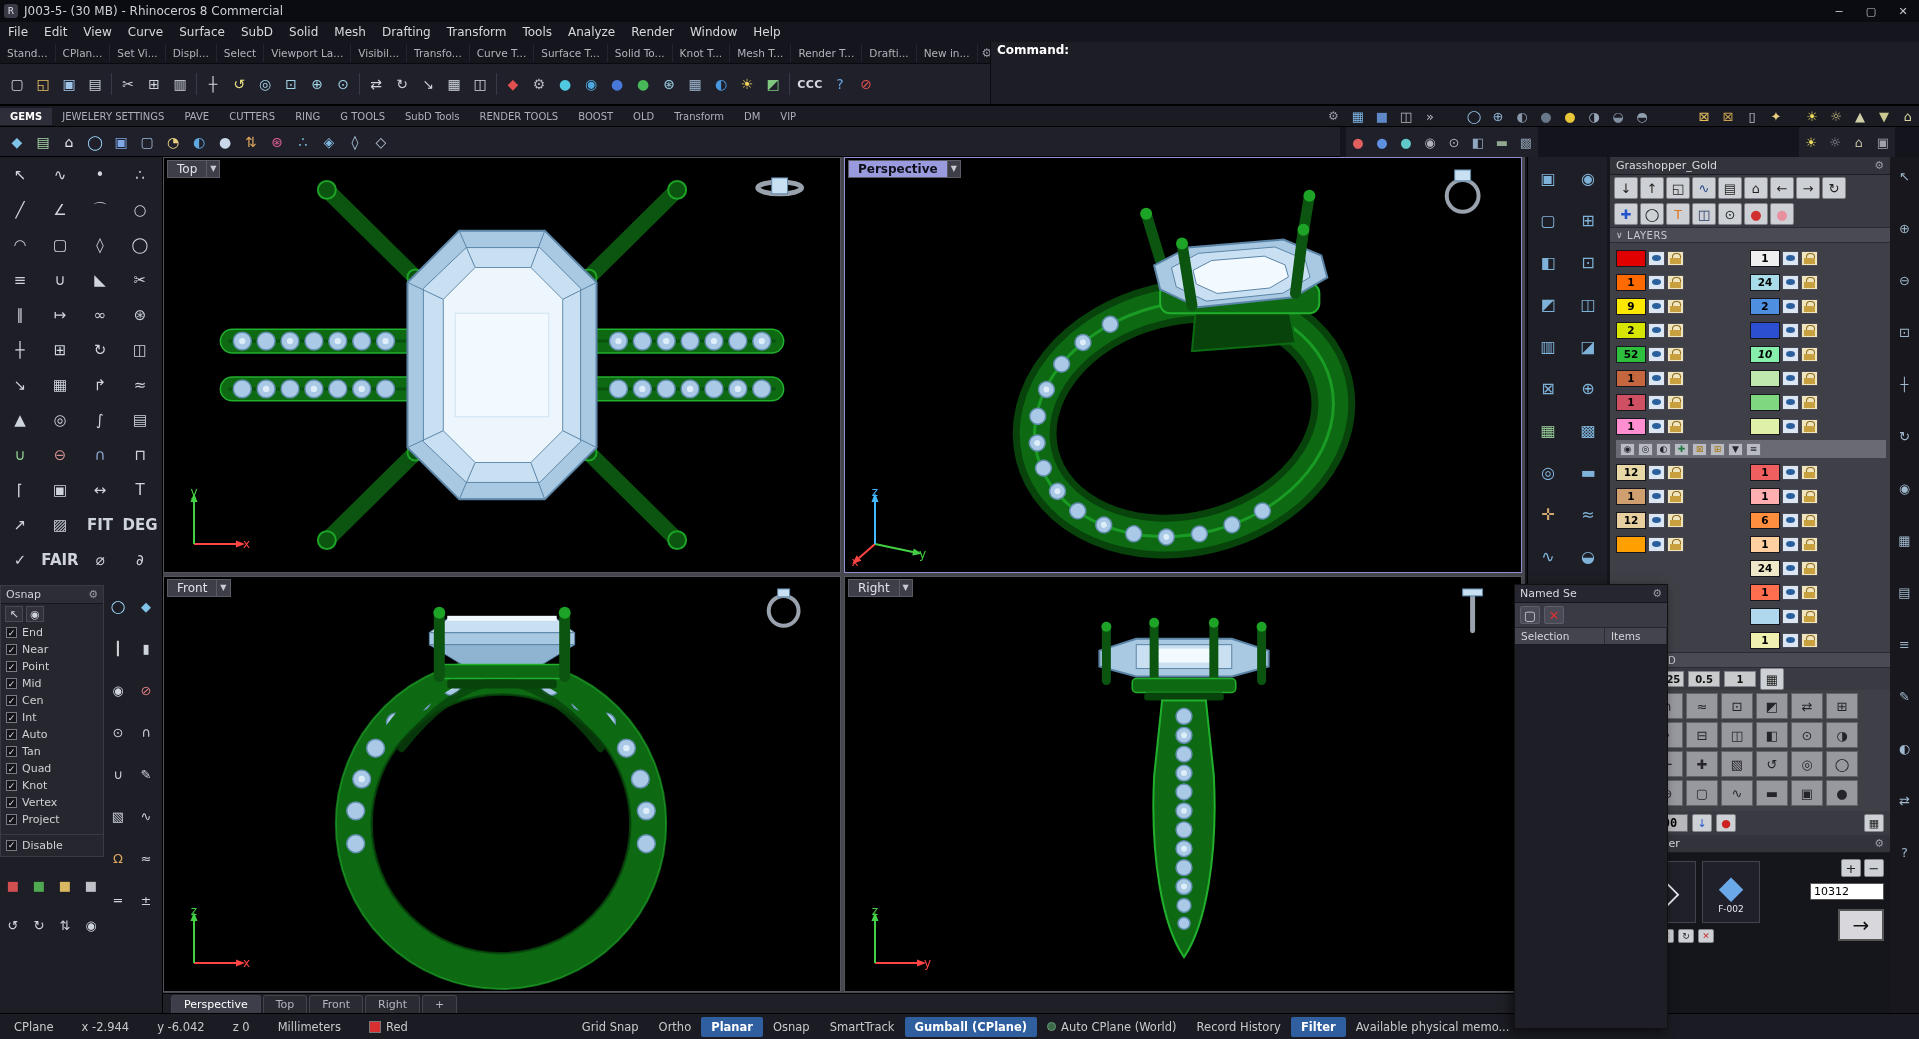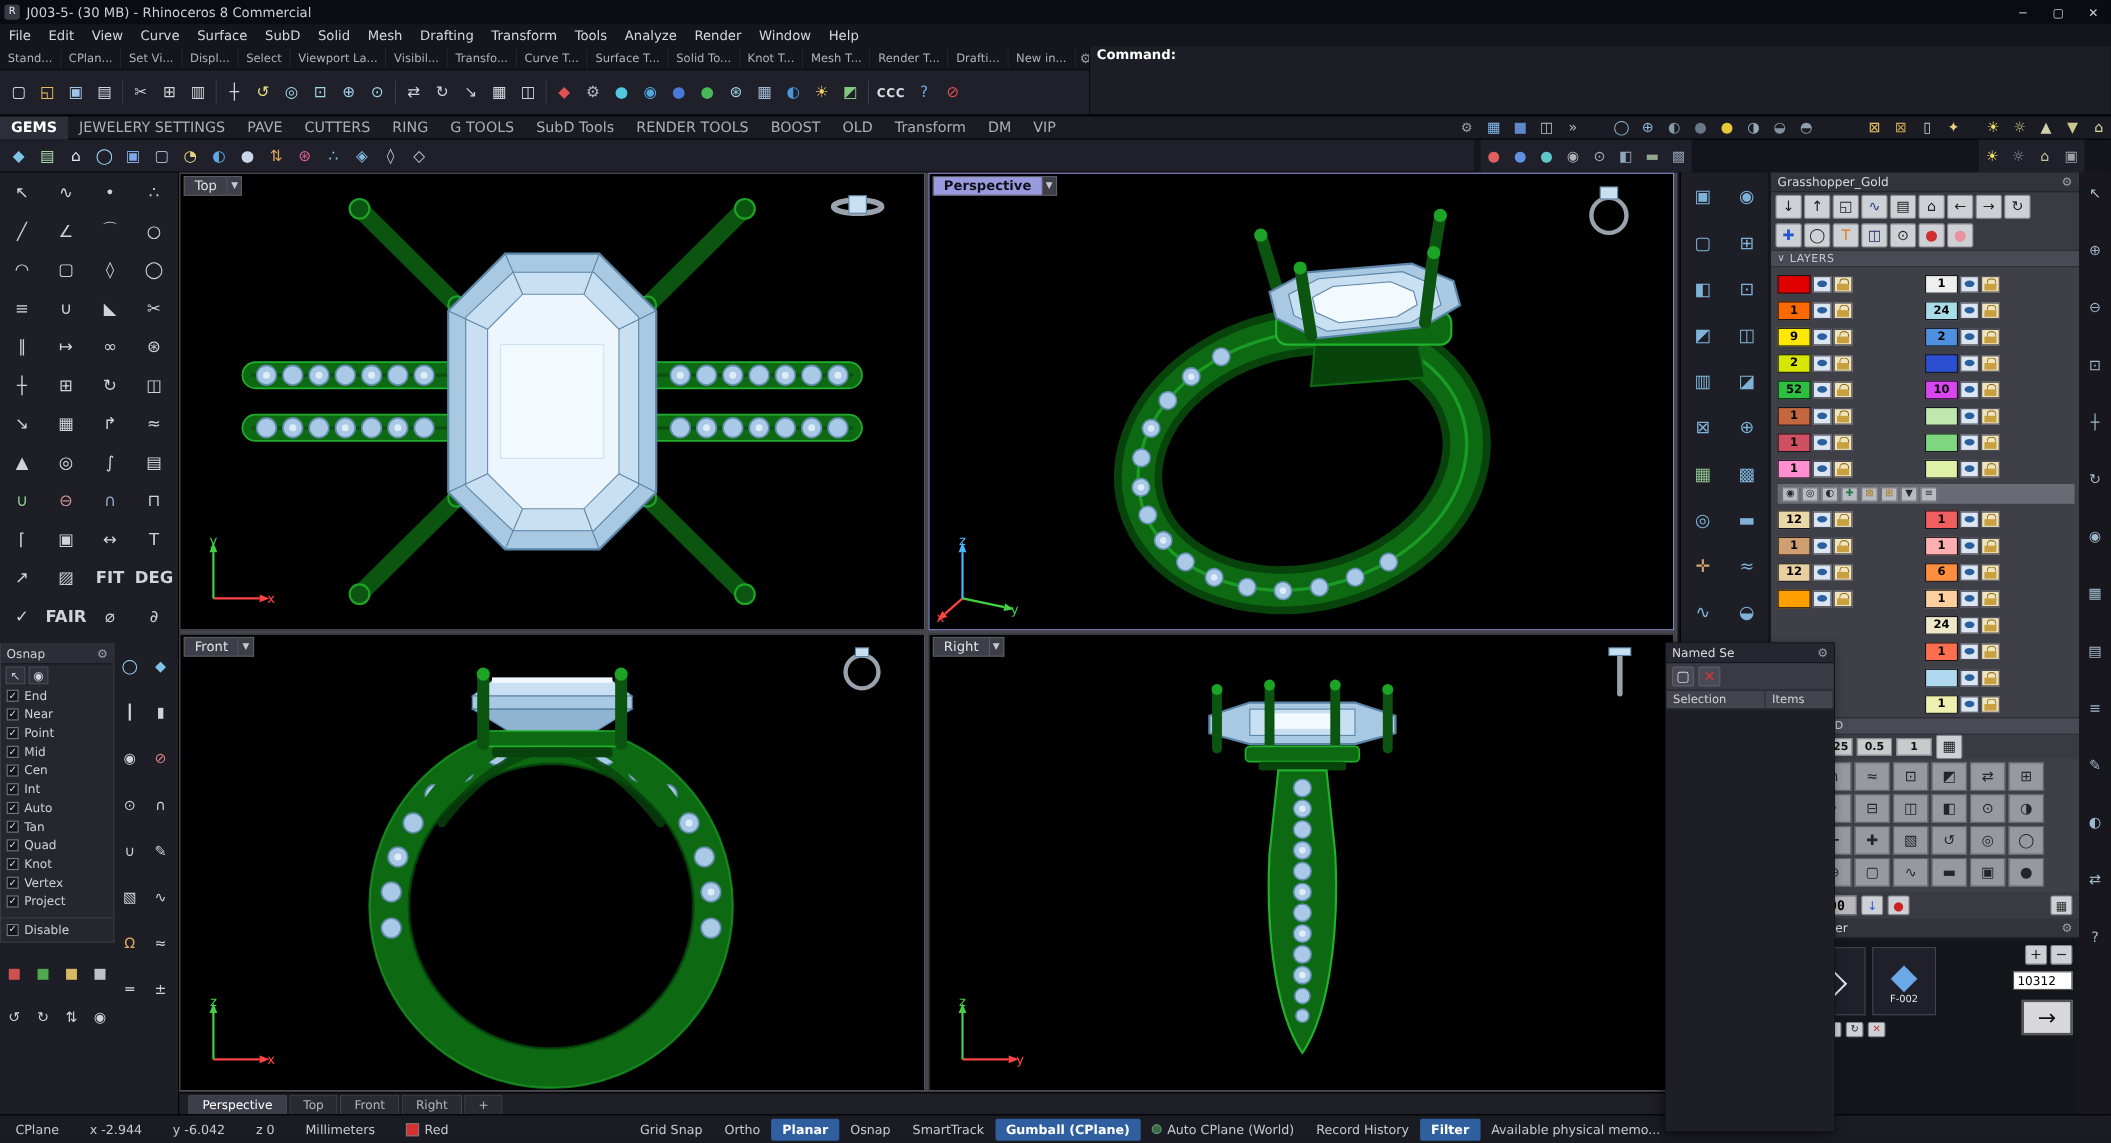--- a/index.html
+++ b/index.html
@@ -32,21 +32,21 @@
 .icon.txt{font-size:8px;font-weight:bold}
 .tsep{width:1px;height:22px;background:#3a3a46;margin:0 3px;flex:0 0 auto}
 
 .console{position:absolute;left:990px;top:42px;width:929px;height:63px;background:#1d1d26;
   border-left:1px solid #0a0a10;border-bottom:1px solid #000;font-size:12px;color:#e6e6ec;
   padding:1px 6px;line-height:15.5px;white-space:nowrap;overflow:hidden}
 .console .prompt{font-weight:bold;color:#fff}
 
 .plugin-row{position:absolute;left:0;top:106px;width:1919px;height:21px;background:#1b1b24;
   display:flex;align-items:center;border-bottom:1px solid #000}
-.ptab{font-size:13px;color:#aeaeb8;padding:3px 10px;white-space:nowrap}
+.ptab{font-size:10px;color:#aeaeb8;padding:3px 10px;white-space:nowrap}
 .ptab.active{color:#fff;background:#2e2e3a;font-weight:bold}
 .gear-abs{position:absolute;color:#9a9aa4;font-size:12px}
 
 .gem-row{position:absolute;left:0;top:127px;width:1340px;height:30px;background:#20202a;
   display:flex;align-items:center;padding-left:4px;border-bottom:1px solid #000}
 .trgroup{position:absolute;display:flex;align-items:center;height:21px}
 .trgroup .icon{width:24px;height:21px;font-size:13px}
 .trgroup2{position:absolute;display:flex;align-items:center;height:30px;background:#20202a}
 .trgroup2 .icon{width:24px;height:26px;font-size:13px}
 
@@ -130,21 +130,21 @@
 .timer-row .spacer{flex:1}
 .mgr-body{flex:1;background:#15151c;margin:0;position:relative}
 .mgr-side{position:absolute;left:4px;top:8px;display:flex;flex-direction:column;gap:3px}
 .mgr-side .gh-tile{width:16px;height:16px;font-size:10px}
 .mgr-thumb{position:absolute;top:8px;width:58px;height:62px;background:#20202a;border:1px solid #44444e;
   display:flex;align-items:center;justify-content:center;flex-direction:column}
 .th-glyph{font-size:32px;line-height:34px}
 .th-label{font-size:9px;color:#e8e8ee}
 .mgr-zoom{position:absolute;right:6px;top:6px;display:flex;gap:3px}
 .mgr-zoom .gh-tile{width:20px;height:18px}
-.mgr-input{position:absolute;right:6px;top:30px;width:54px;height:17px;background:#fff;color:#000;
+.mgr-input{position:absolute;right:6px;top:30px;width:74px;height:17px;background:#fff;color:#000;
   border:1px solid #555;font-size:11px;padding:0 3px;font-family:"DejaVu Sans",sans-serif}
 .mgr-apply{position:absolute;right:6px;top:56px;width:46px;height:32px;background:#d8d8dc;
   border:2px solid #555;display:flex;align-items:center;justify-content:center;font-size:20px;color:#111}
 .mgr-btnrow{position:absolute;left:28px;top:76px;display:flex;gap:4px}
 .mgr-btnrow .gh-tile{width:16px;height:14px;font-size:9px}
 
 .named-panel{position:absolute;left:1514px;top:584px;width:154px;height:445px;z-index:60;
   background:#2e2e37;border:1px solid #111;box-shadow:-3px 3px 10px rgba(0,0,0,.55);
   display:flex;flex-direction:column}
 .np-title{height:18px;display:flex;align-items:center;padding:0 5px;font-size:11px;color:#d8d8de;
@@ -908,21 +908,21 @@
             <div class="l-lock"></div>
           </div>
         </div>
         <div class="l-row">
           <div class="l-entry">
             <div class="l-chip" style="background: rgb(47, 191, 63);">52</div>
             <div class="l-eye"></div>
             <div class="l-lock"></div>
           </div>
           <div class="l-entry">
-            <div class="l-chip" style="background: #d946ef;">10</div>
+            <div class="l-chip" style="background: #86efac; font-style: italic;">10</div>
             <div class="l-eye"></div>
             <div class="l-lock"></div>
           </div>
         </div>
         <div class="l-row">
           <div class="l-entry">
             <div class="l-chip" style="background: rgb(196, 103, 63);">1</div>
             <div class="l-eye"></div>
             <div class="l-lock"></div>
           </div>

